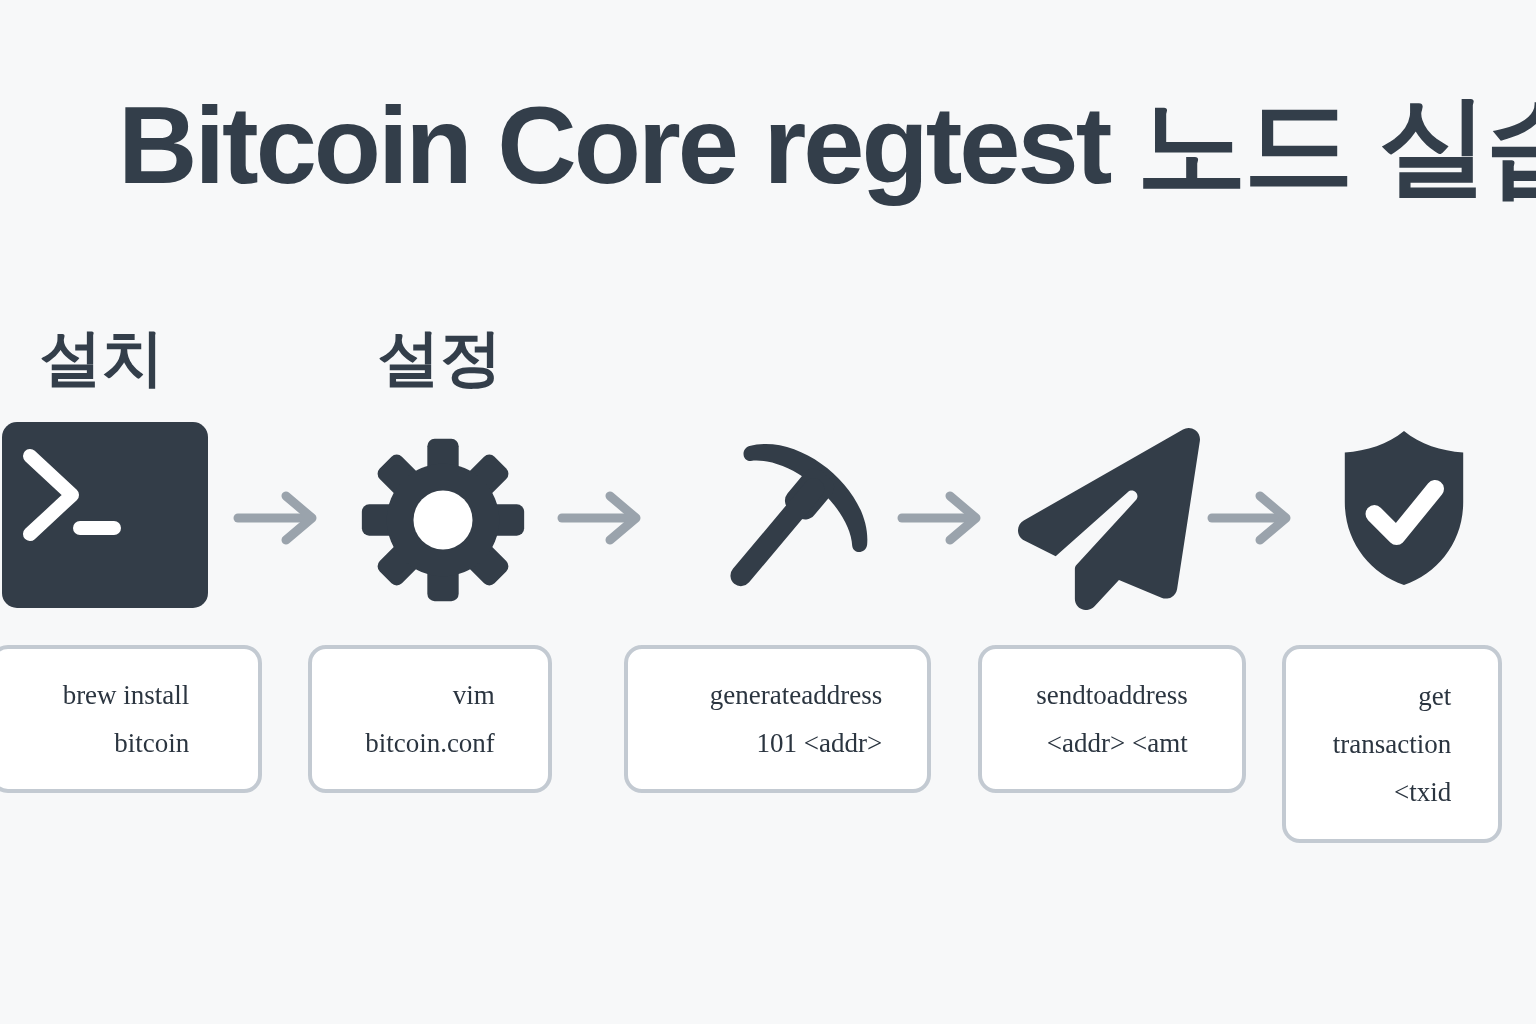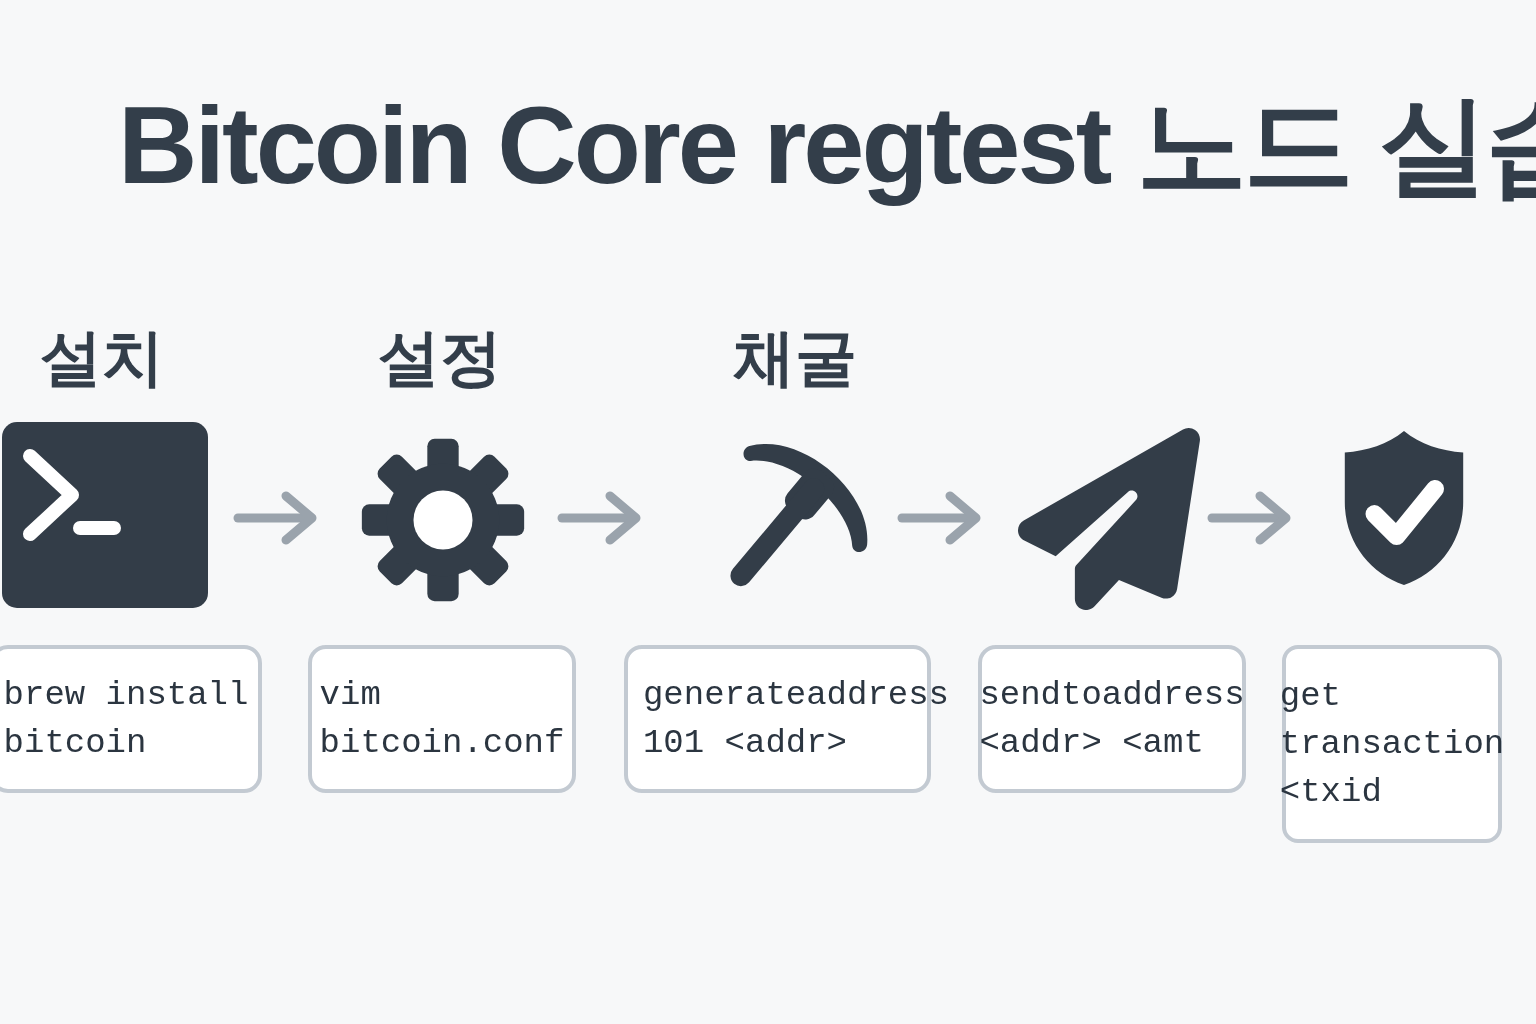--- a/index.html
+++ b/index.html
@@ -22,35 +22,34 @@
   }
   .icon{position:absolute;color:#333d48;line-height:0;}
   .flow-arrow{position:absolute;top:486px;color:#9aa3ac;line-height:0;}
   .cmd-box{
     position:absolute;top:645px;
     background:#ffffff;border:4px solid #c3cad2;border-radius:18px;
     display:flex;align-items:center;justify-content:center;
     box-sizing:border-box;
   }
   .cmd-text{
-    font-family:Liberation Mono, monospace;
-    font-size:34px;color:#2b3540;text-align:left;
+    font-family:Liberation Serif, serif;
+    font-size:27px;color:#2b3540;text-align:right;
     white-space:pre-line;line-height:48px;
   }
 </style>
 </head>
 <body>
 
 <div class="canvas">
 
   <div class="page-title">Bitcoin Core regtest 노드 실습</div>
 
   <div class="step-label" style="left:-18px;">설치</div>
   <div class="step-label" style="left:320px;">설정</div>
-  <div class="step-label" style="left:675px;">채굴</div>
 
   <span class="icon" style="left:2px;top:422px;">
     <svg width="206" height="186" viewBox="0 0 206 186">
       <rect width="206" height="186" rx="15" fill="currentColor"></rect>
       <polyline points="28,34 70,73 28,112" stroke="#ffffff" stroke-width="14" fill="none" stroke-linecap="round" stroke-linejoin="round"></polyline>
       <line x1="78" y1="106" x2="112" y2="106" stroke="#ffffff" stroke-width="14" stroke-linecap="round"></line>
     </svg>
   </span>
 
   <span class="flow-arrow" style="left:232px;">
@@ -119,34 +118,34 @@
       <path fill="currentColor" d="M50 2 C61 11 75 15.5 90 16.5 L90 50 C90 77 73 98 50 106 C27 98 10 77 10 50 L10 16.5 C25 15.5 39 11 50 2 Z"></path>
       <path d="M30 58 L45 73 L71 41" stroke="#ffffff" stroke-width="12" fill="none" stroke-linecap="round" stroke-linejoin="round"></path>
     </svg>
   </span>
 
   <div class="cmd-box" style="left:-10px;width:272px;height:148px;">
     <div class="cmd-text">brew install
 bitcoin</div>
   </div>
 
-  <div class="cmd-box" style="left:308px;width:268px;height:148px;">
+  <div class="cmd-box" style="left:308px;width:244px;height:148px;">
     <div class="cmd-text">vim
 bitcoin.conf</div>
   </div>
 
   <div class="cmd-box" style="left:624px;width:307px;height:148px;padding-left:37px;">
     <div class="cmd-text">generateaddress
 101 &lt;addr&gt;</div>
   </div>
 
   <div class="cmd-box" style="left:978px;width:268px;height:148px;">
     <div class="cmd-text">sendtoaddress
 &lt;addr&gt; &lt;amt</div>
   </div>
 
-  <div class="cmd-box" style="left:1282px;width:220px;height:198px;border-radius:16px;">
+  <div class="cmd-box" style="left:1282px;width:220px;height:198px;">
     <div class="cmd-text">get
 transaction
 &lt;txid</div>
   </div>
 
 </div>
 
 </body></html>

